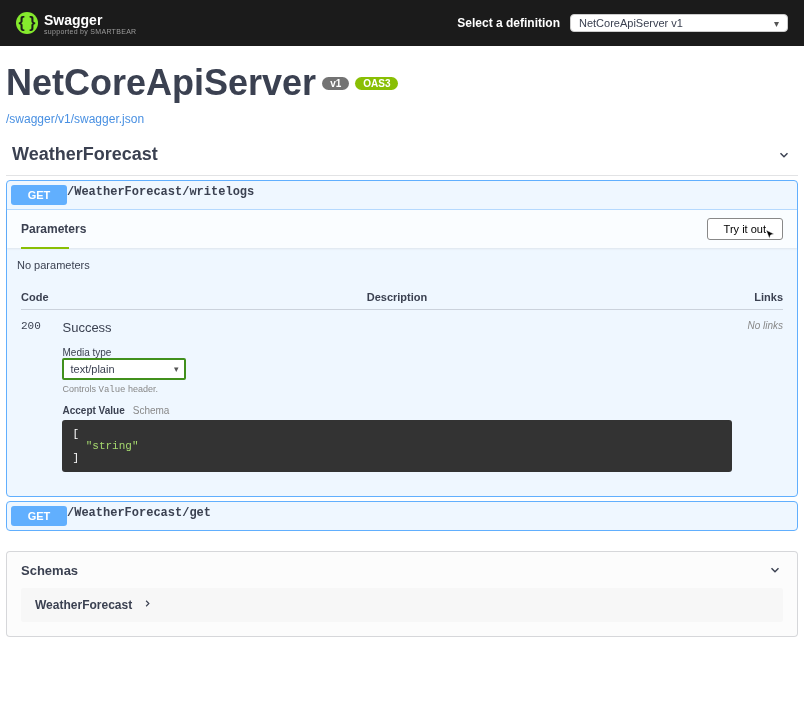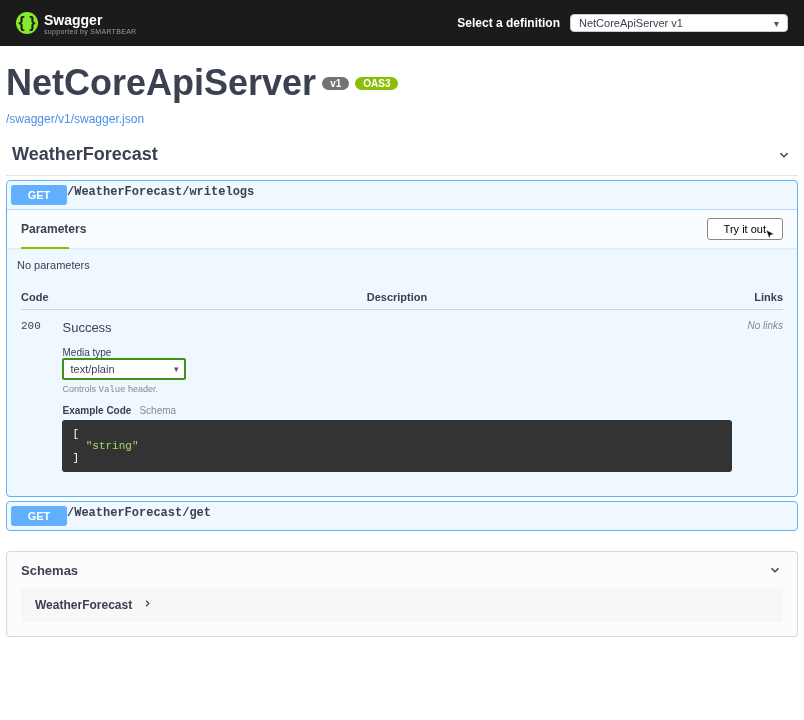--- a/index.html
+++ b/index.html
@@ -401,21 +401,21 @@
           <div class="resp-desc-body">
             <p class="status-text">Success</p>
             <div class="media-label">Media type</div>
             <div class="media-select">
               <span>text/plain</span>
             </div>
             <div class="media-hint">
               <span>Controls </span><code>Value</code><span> header.</span>
             </div>
             <div class="example-tabs">
-              <span class="active">Example Code</span>
+              <span class="active">Accept Value</span>
               <span class="inactive">Schema</span>
             </div>
             <div class="code-block"><span>[</span>
   <span class="str">"string"</span>
 <span>]</span></div>
           </div>
           <div class="col-links-val">No links</div>
         </div>
       </div>
     </div>

